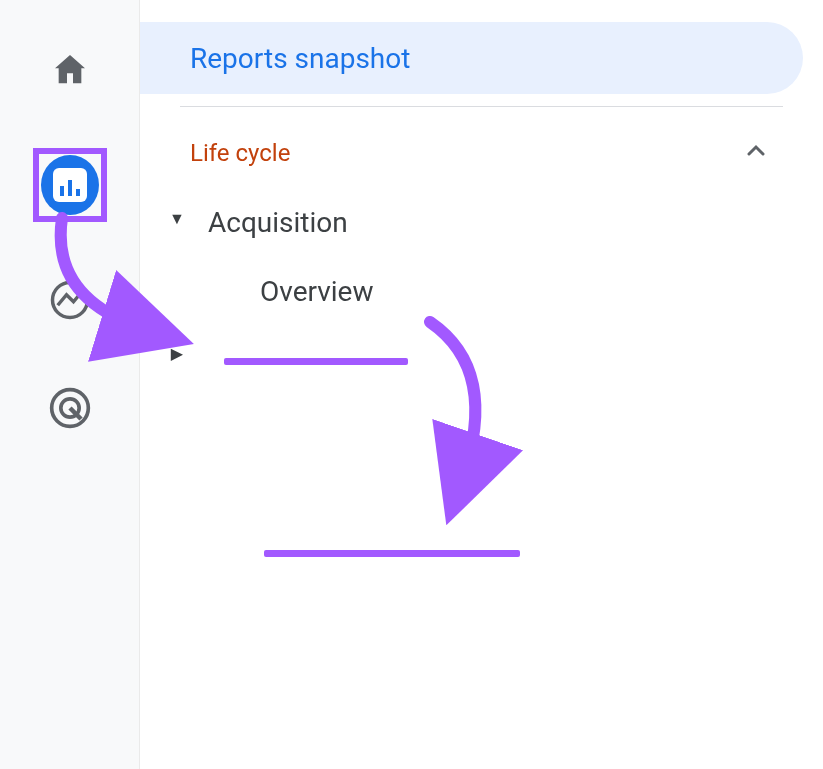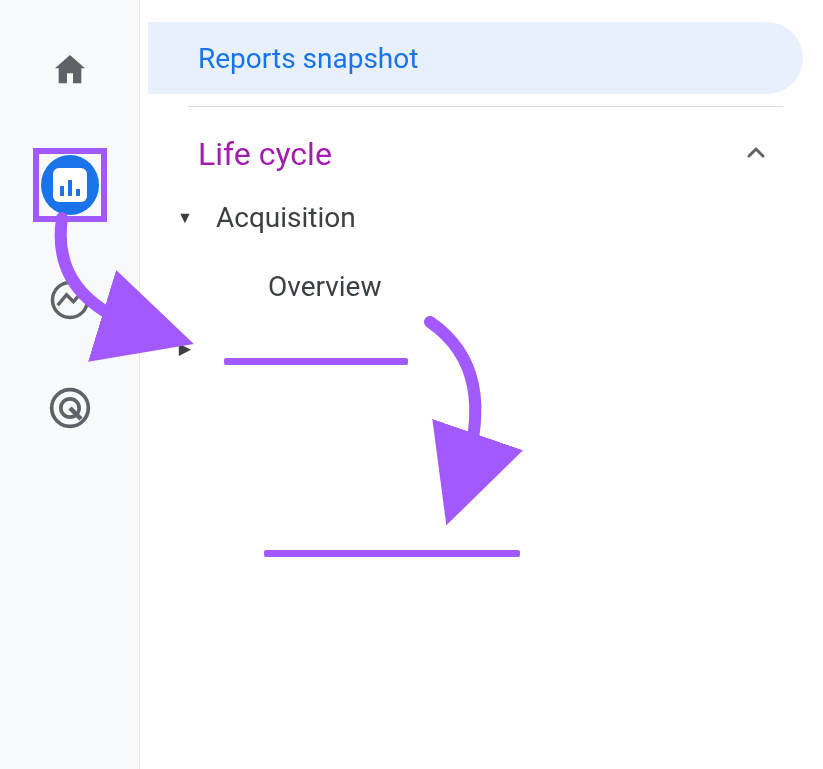--- a/index.html
+++ b/index.html
@@ -10,21 +10,20 @@
     height: 769px;
     font-family: 'Google Sans', Roboto, Arial, sans-serif;
     background: #fff;
     overflow: hidden;
     position: relative;
   }
   .container {
     display: flex;
     width: 100%;
     height: 100%;
-    gap: 8px;
   }
   .icon-rail {
     width: 140px;
     background: #f8f9fa;
     padding-top: 40px;
     display: flex;
     flex-direction: column;
     align-items: center;
     gap: 48px;
     border-right: 1px solid #eaeaea;
@@ -101,22 +100,22 @@
   .divider {
     height: 1px;
     background: #dadce0;
     margin: 12px 40px 0 40px;
   }
   .section-header {
     display: flex;
     align-items: center;
     justify-content: space-between;
     padding: 28px 55px 10px 50px;
-    font-size: 32px;
-    color: #a21caf;
+    font-size: 24px;
+    color: #c2410c;
     cursor: pointer;
   }
   .section-header .chevron {
     font-size: 30px;
     color: #5f6368;
   }
   .sub-item {
     display: flex;
     align-items: center;
     font-size: 28px;
@@ -226,21 +225,21 @@
       <span>Life cycle</span>
       <span class="chevron">
         <svg width="24" height="24" viewBox="0 0 24 24" fill="none" stroke="#5f6368" stroke-width="3" stroke-linecap="round">
             <polyline points="5 15 12 8 19 15"></polyline>
           </svg>
       </span>
     </div>
 
     <div class="sub-item">
       <span class="tri down">▼</span>
-      <span class="label" style="margin-left:10px;">Acquisition</span>
+      <span class="label" style="margin-left:10px;margin-top:8px;">Acquisition</span>
     </div>
 
     <div class="leaf-item">
       <span>Overview</span>
     </div>
 
 
 
     <div class="sub-item">
       <span class="tri right">▶</span>

